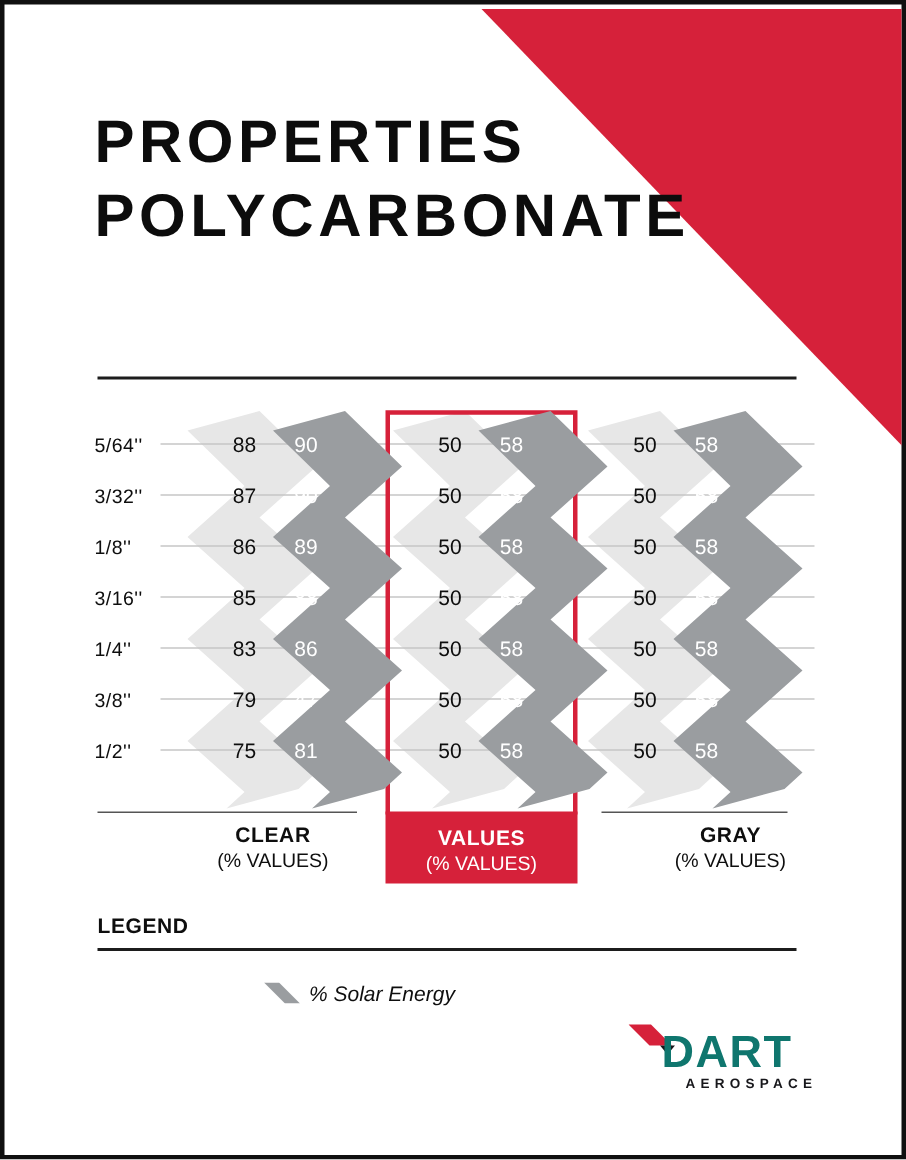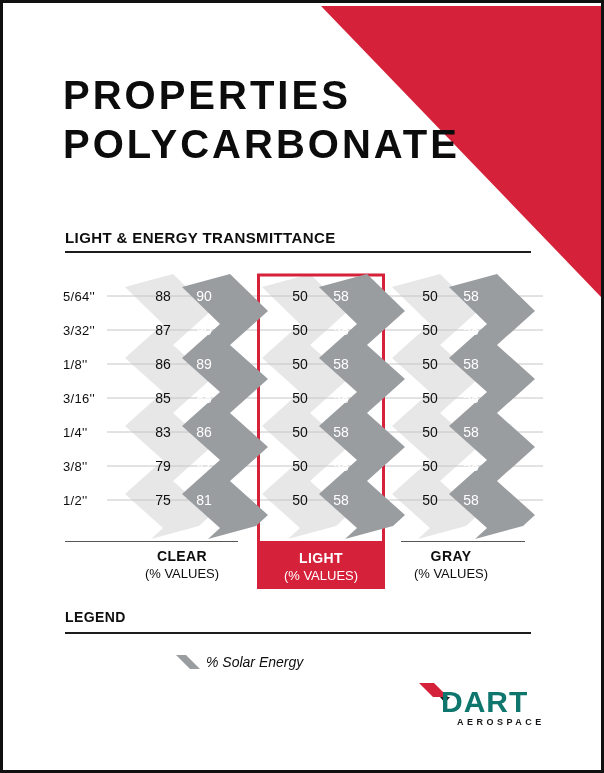--- a/index.html
+++ b/index.html
@@ -54,21 +54,20 @@
       <polygon points="227,271 265,308 227,342 265,376 227,410 265,444 227,478 265,512 253,523 205,536 217,525 179,491 217,457 179,423 217,389 179,355 217,321 179,284" fill="#9A9DA0"></polygon>
       <polygon points="364,271 402,308 364,342 402,376 364,410 402,444 364,478 402,512 390,523 342,536 354,525 316,491 354,457 316,423 354,389 316,355 354,321 316,284" fill="#9A9DA0"></polygon>
       <polygon points="494,271 532,308 494,342 532,376 494,410 532,444 494,478 532,512 520,523 472,536 484,525 446,491 484,457 446,423 484,389 446,355 484,321 446,284" fill="#9A9DA0"></polygon>
     </svg>
 
   <div class="ovl title">
     <div>PROPERTIES</div>
     <div>POLYCARBONATE</div>
   </div>
 
-  <div class="ovl section-heading">LIGHT &amp; ENERGY TRANSMITTANCE</div>
   <div class="ovl rule section-rule"></div>
 
   <div id="rows">
       <div class="ovl row-label" style="left: 60px; top: 286px;">5/64''</div>
       <div class="ovl val" style="left: 160px; top: 285px;">88</div>
       <div class="ovl val dark" style="left: 201px; top: 285px;">90</div>
       <div class="ovl val" style="left: 297px; top: 285px;">50</div>
       <div class="ovl val dark" style="left: 338px; top: 285px;">58</div>
       <div class="ovl val" style="left: 427px; top: 285px;">50</div>
       <div class="ovl val dark" style="left: 468px; top: 285px;">58</div>
@@ -116,26 +115,26 @@
       <div class="ovl val dark" style="left: 468px; top: 489px;">58</div>
     </div>
 
   <div class="ovl col-line" style="left:62px;top:538px;width:173px;"></div>
   <div class="ovl col-label" style="left:179px;top:545px;">
     <div class="name">CLEAR</div>
     <div class="sub">(% VALUES)</div>
   </div>
 
   <div class="ovl bronze-box" style="background: rgb(214, 33, 58);">
-    <div class="name">LIGHT</div>
+    <div class="name">VALUES</div>
     <div class="sub">(% VALUES)</div>
   </div>
 
   <div class="ovl col-line" style="left:398px;top:538px;width:124px;"></div>
-  <div class="ovl col-label" style="left:448px;top:545px;">
+  <div class="ovl col-label" style="left:484px;top:545px;">
     <div class="name">GRAY</div>
     <div class="sub">(% VALUES)</div>
   </div>
 
   <div class="ovl legend-heading">LEGEND</div>
   <div class="ovl rule legend-rule"></div>
 
   <div class="ovl legend-item" style="left:173px;font-style:italic;">
     <svg width="24" height="14">
       <polygon class="sw-dark" points="0,0 10,0 24,14 14,14" fill="#9A9DA0"></polygon>

